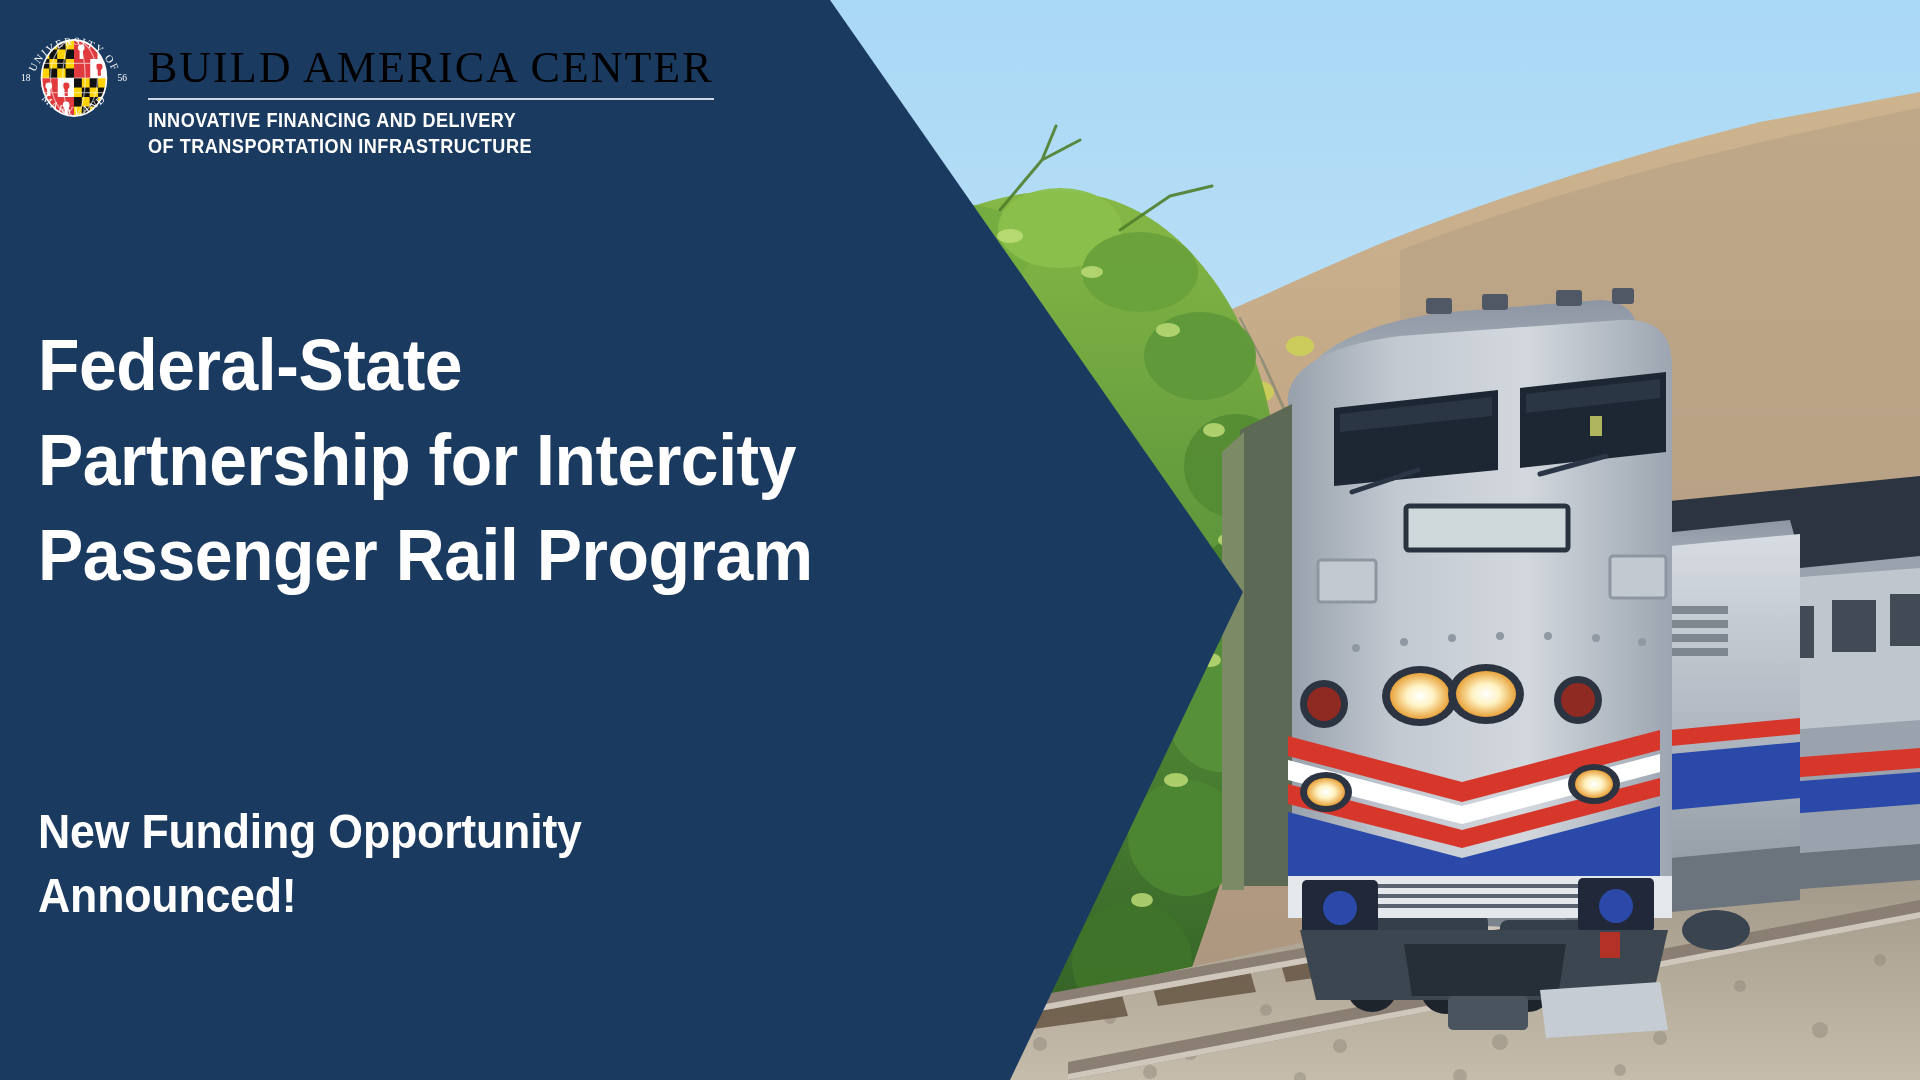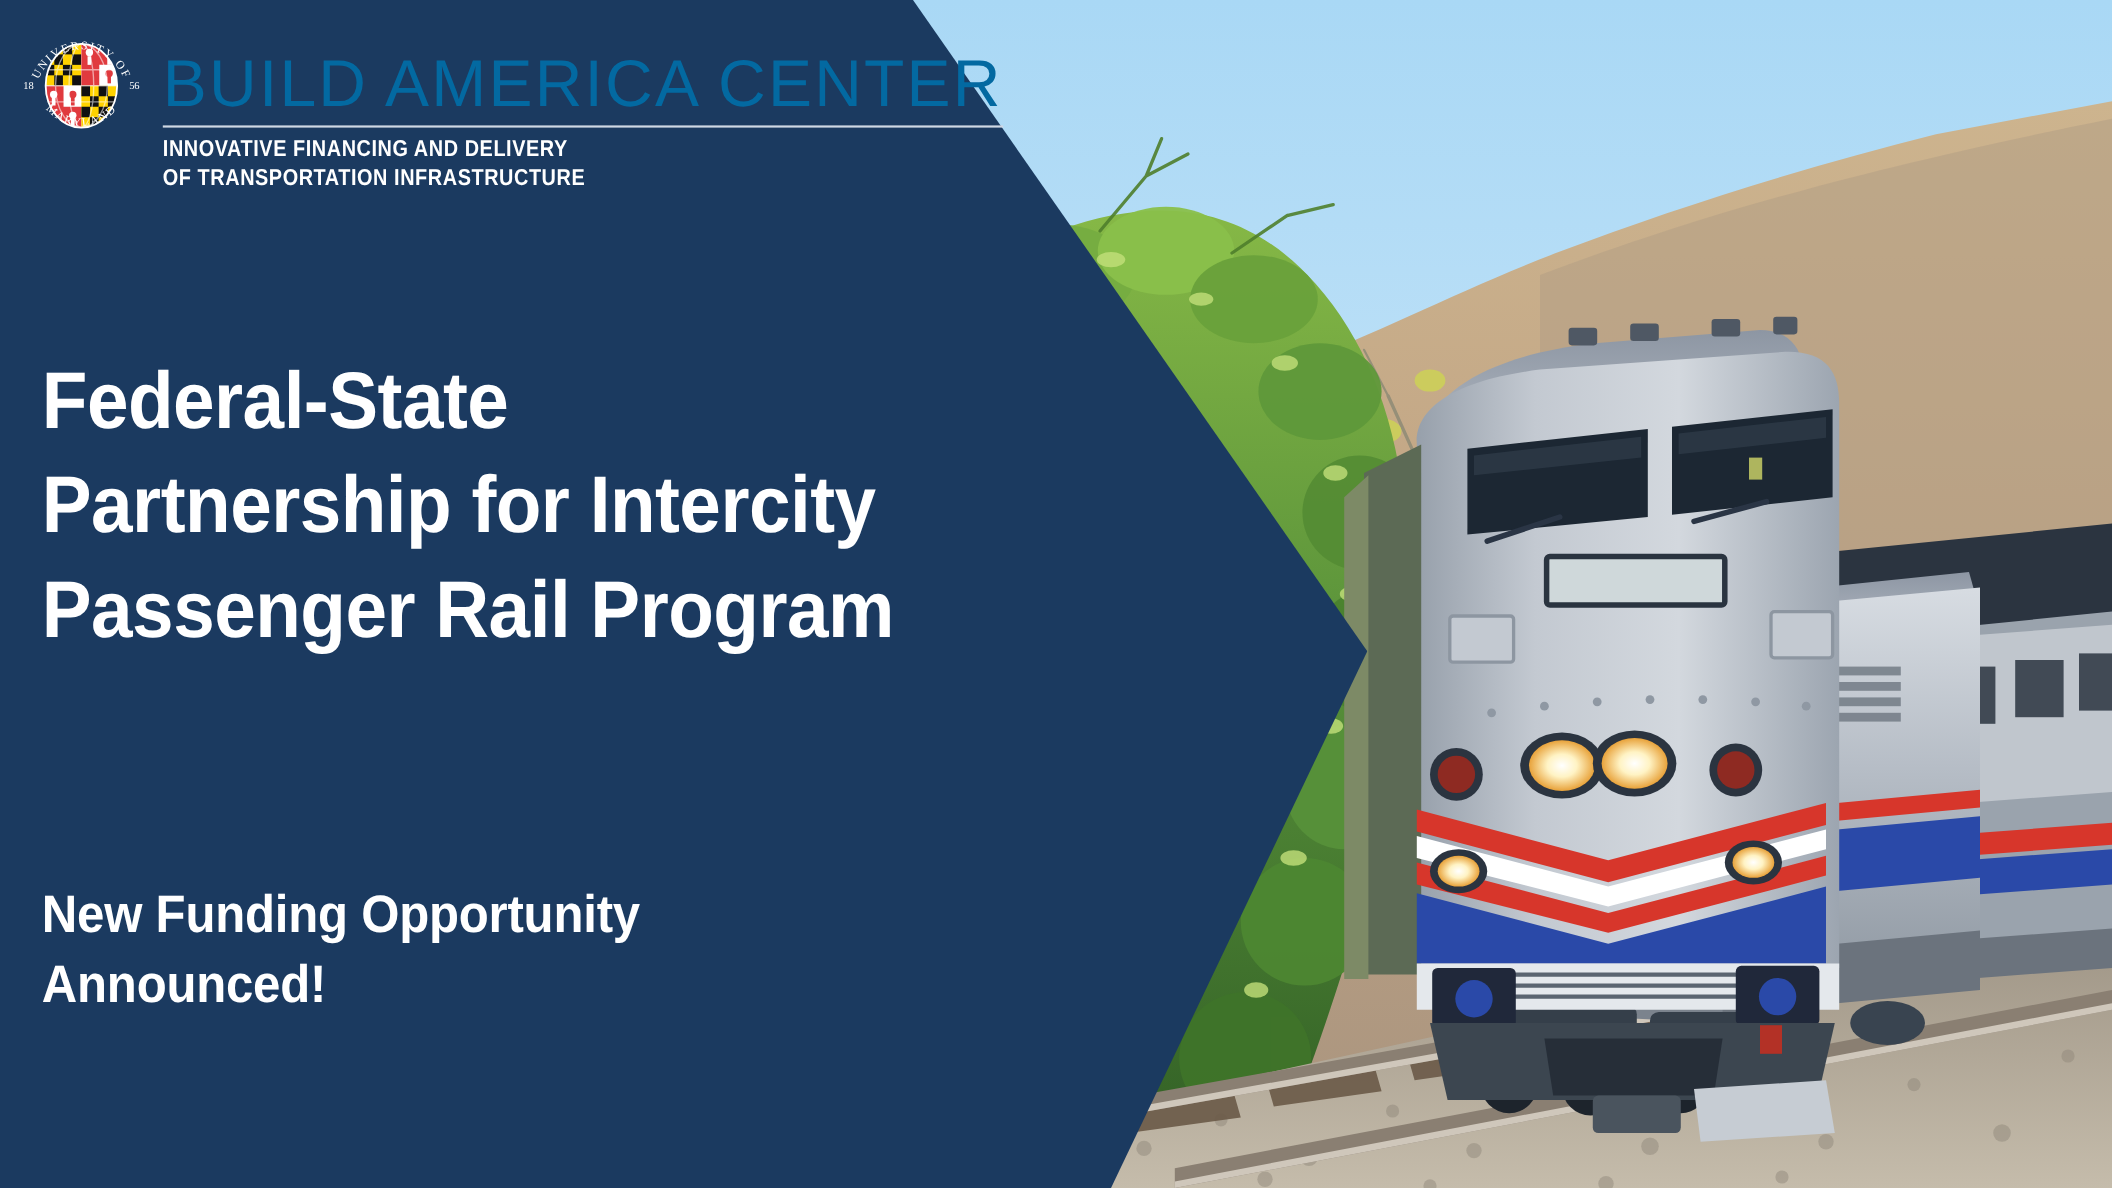--- a/index.html
+++ b/index.html
@@ -15,22 +15,22 @@
     background:#1b3a60;
     clip-path:polygon(0 0, 830px 0, 1243px 592px, 1010px 1080px, 0 1080px);
     -webkit-clip-path:polygon(0 0, 830px 0, 1243px 592px, 1010px 1080px, 0 1080px);
   }
 
   
   #logo{position:absolute;left:18px;top:22px;display:flex;align-items:flex-start;gap:18px;}
   #seal{width:112px;height:112px;flex:0 0 112px;}
   #wordmark{padding-top:24px;}
   .bac-title{
-    font-family:Liberation Sans, sans-serif;
-    font-size:60px;letter-spacing:2.0px;color:#0369a1;
+    font-family:Liberation Serif, serif;
+    font-size:44px;letter-spacing:2.0px;color:#000000;
     line-height:1.0;white-space:nowrap;font-weight:400;
   }
   .bac-rule{height:2px;background:#cfd8e4;margin:8px 0 7px 0;width:100%;}
   .bac-sub{
     font-family:"Liberation Sans",sans-serif;
     font-weight:bold;font-size:21px;line-height:1.22;
     letter-spacing:0.6px;color:#ffffff;
     transform:scaleX(0.86);transform-origin:left top;white-space:nowrap;
   }
 

